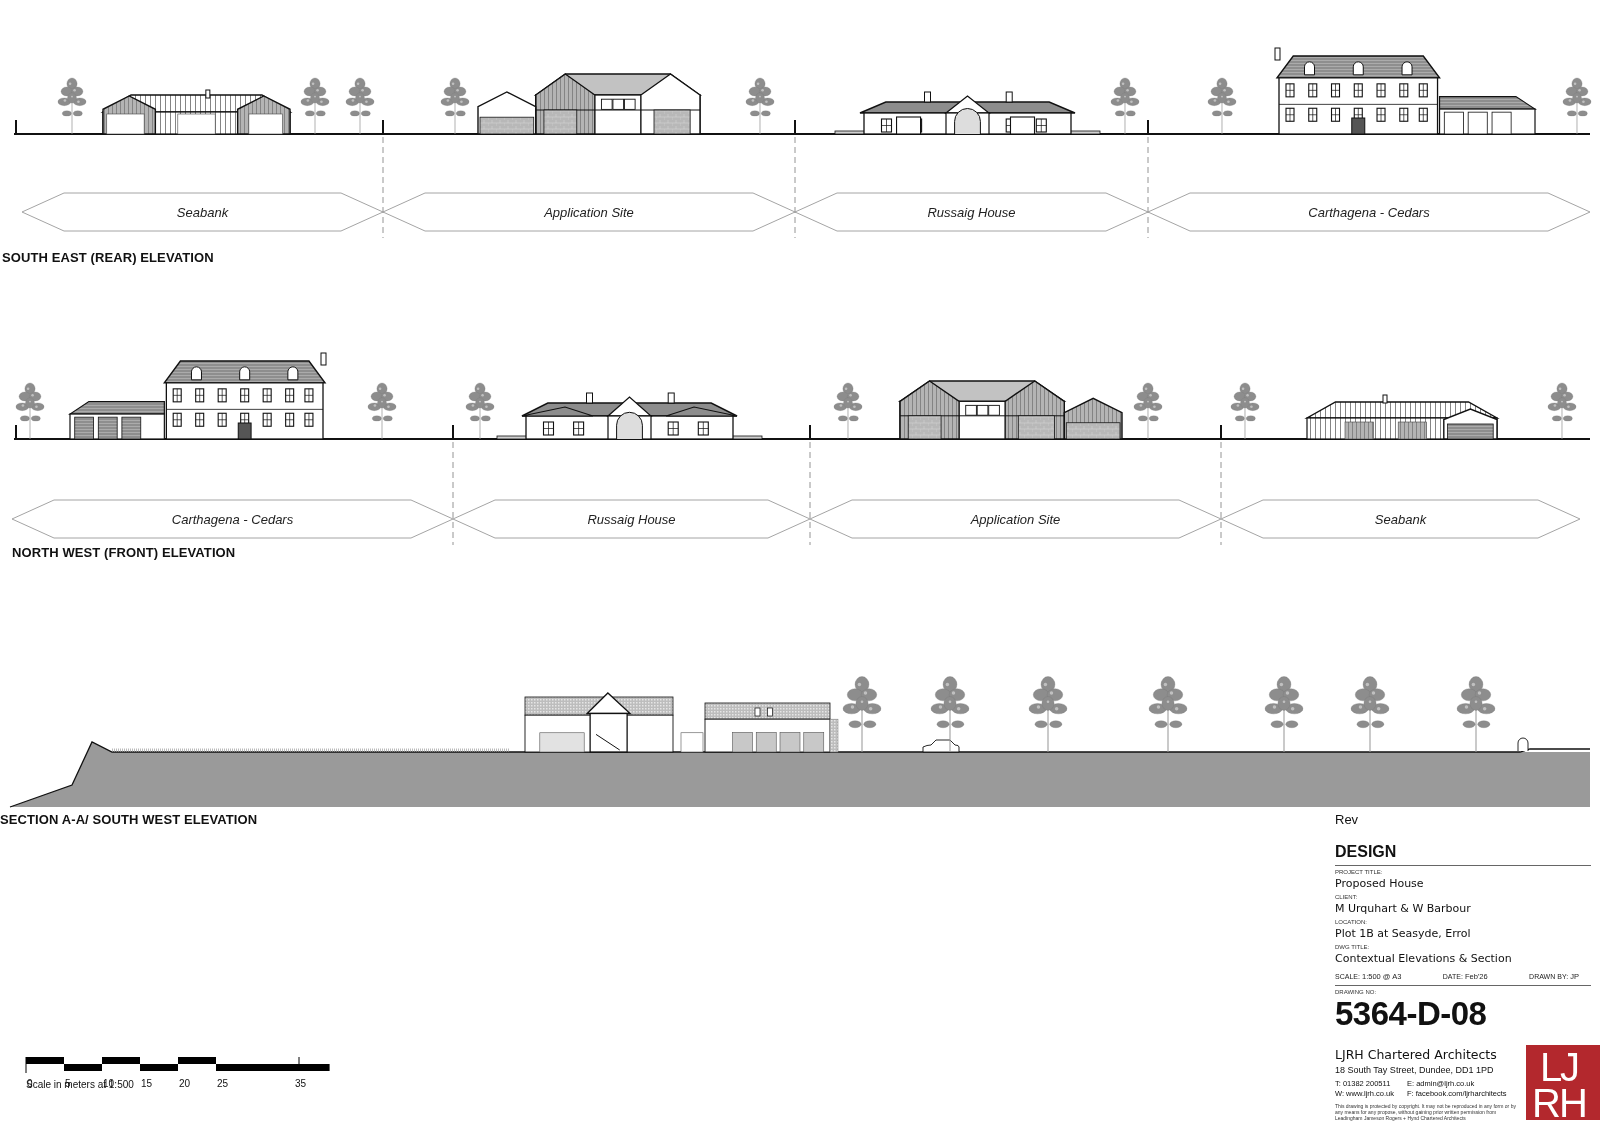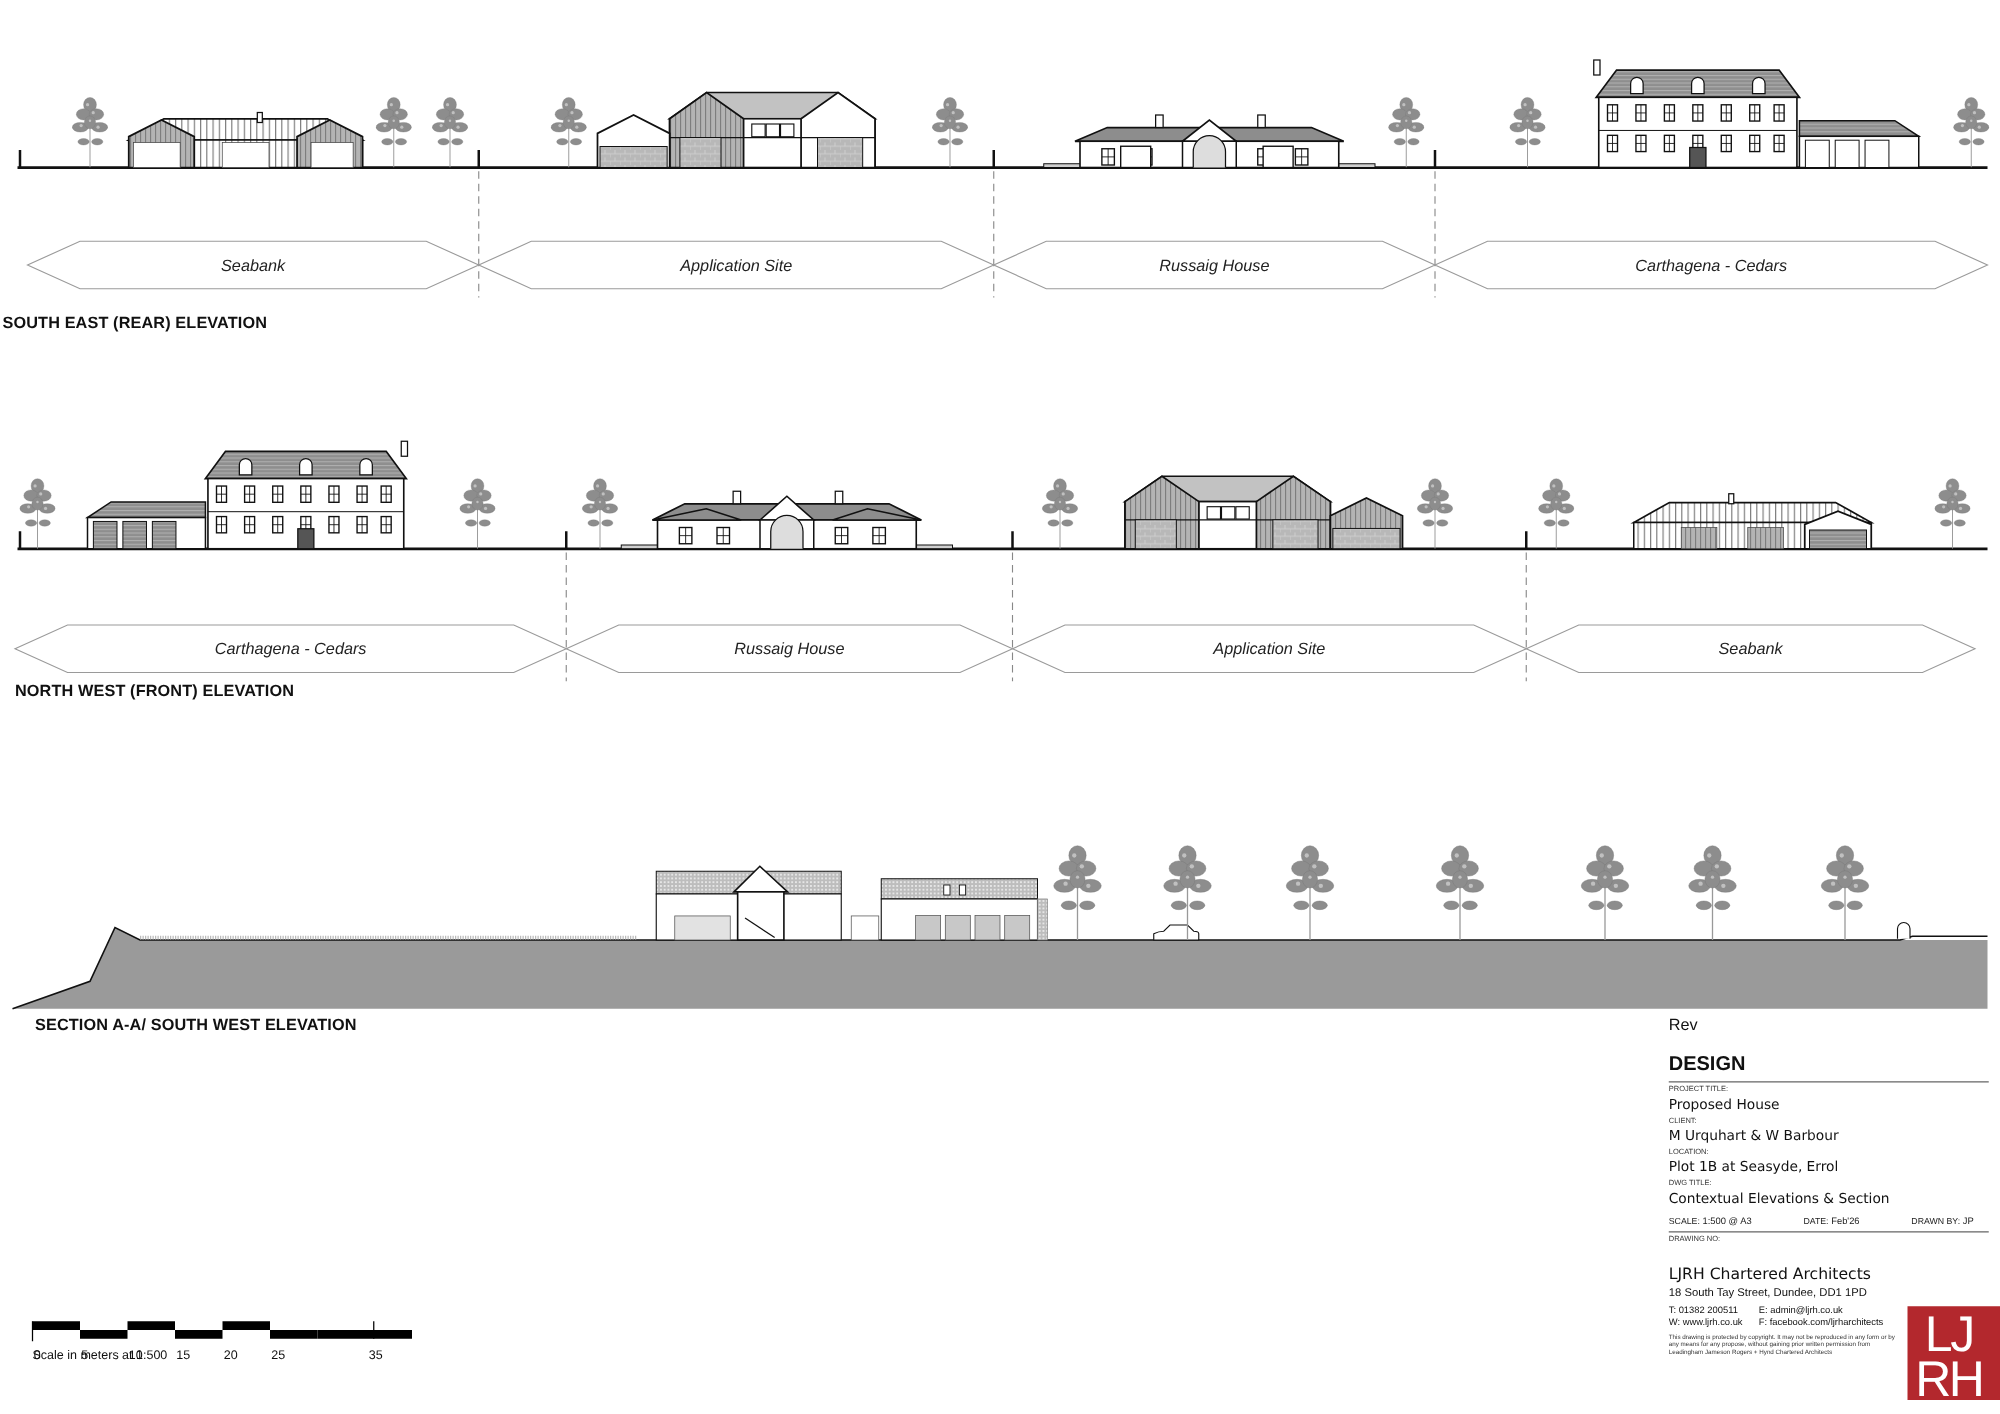--- a/index.html
+++ b/index.html
@@ -399,21 +399,21 @@
         <text x="141" y="1087" font-family="Liberation Sans, sans-serif" font-size="10" fill="#111">15</text>
         <text x="179" y="1087" font-family="Liberation Sans, sans-serif" font-size="10" fill="#111">20</text>
         <text x="217" y="1087" font-family="Liberation Sans, sans-serif" font-size="10" fill="#111">25</text>
         <text x="295" y="1087" font-family="Liberation Sans, sans-serif" font-size="10" fill="#111">35</text>
       </g>
     </g>
 </svg>
 
 <div class="heading" style="left:2px;top:250px;">SOUTH EAST (REAR) ELEVATION</div>
 <div class="heading" style="left:12px;top:545px;">NORTH WEST (FRONT) ELEVATION</div>
-<div class="heading" style="left:28px;top:812px;">SECTION A-A/ SOUTH WEST ELEVATION</div>
+<div class="heading" style="left:0;top:812px;">SECTION A-A/ SOUTH WEST ELEVATION</div>
 
 <div id="scalebar-caption">Scale in meters at 1:500</div>
 
 <div id="title-block">
   <div class="tb-rev">Rev</div>
   <div class="tb-design">DESIGN</div>
   <div class="tb-rule"></div>
   <div class="tb-small">PROJECT TITLE:</div>
   <div class="tb-value">Proposed House</div>
   <div class="tb-small">CLIENT:</div>
@@ -422,20 +422,21 @@
   <div class="tb-value">Plot 1B at Seasyde, Errol</div>
   <div class="tb-small">DWG TITLE:</div>
   <div class="tb-value">Contextual Elevations &amp; Section</div>
   <div class="tb-meta">
     <span><b>SCALE:</b> <span>1:500 @ A3</span></span>
     <span><b>DATE:</b> <span>Feb'26</span></span>
     <span><b>DRAWN BY:</b> <span>JP</span></span>
   </div>
   <div class="tb-rule"></div>
   <div class="tb-small">DRAWING NO:</div>
+  <div class="tb-dwgno">5364-D-08</div>
   <div class="tb-firm">LJRH Chartered Architects</div>
   <div class="tb-addr">18 South Tay Street, Dundee, DD1 1PD</div>
   <div class="tb-contact">
     <span style="width:72px">T: 01382 200511</span><span>E: admin@ljrh.co.uk</span><br>
     <span style="width:72px">W: www.ljrh.co.uk</span><span>F: facebook.com/ljrharchitects</span>
   </div>
   <div class="tb-copy">This drawing is protected by copyright. It may not be reproduced in any form or by any means for any propose, without gaining prior written permission from Leadingham Jameson Rogers + Hynd Chartered Architects</div>
 </div>
 
 <div id="logo">

